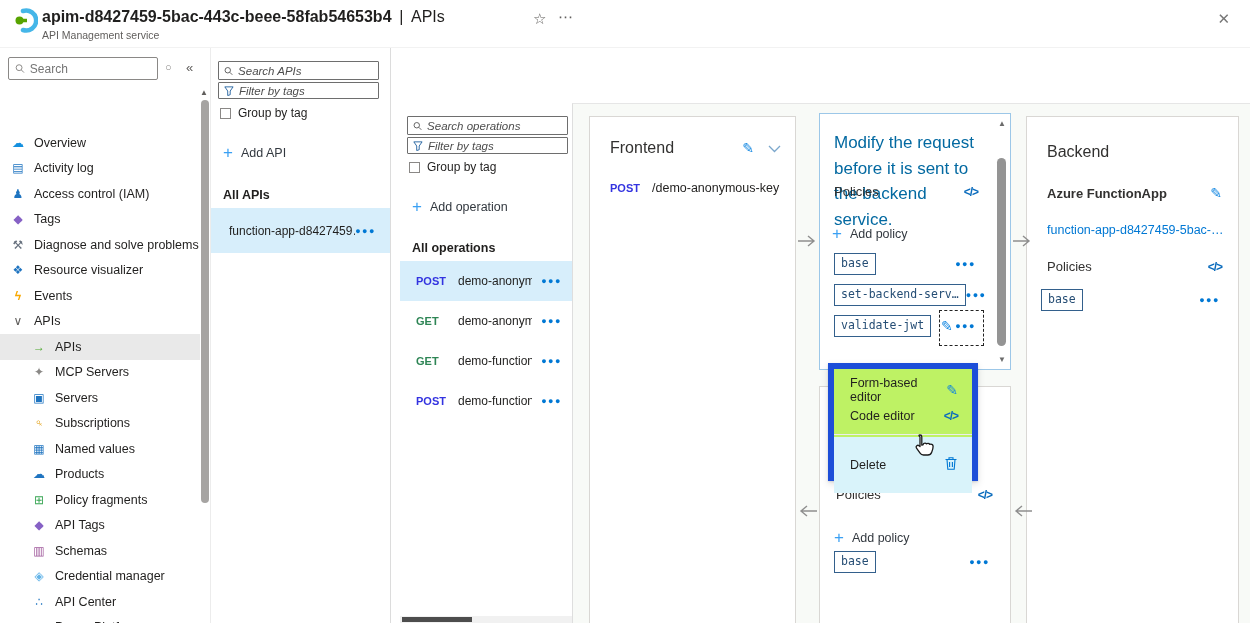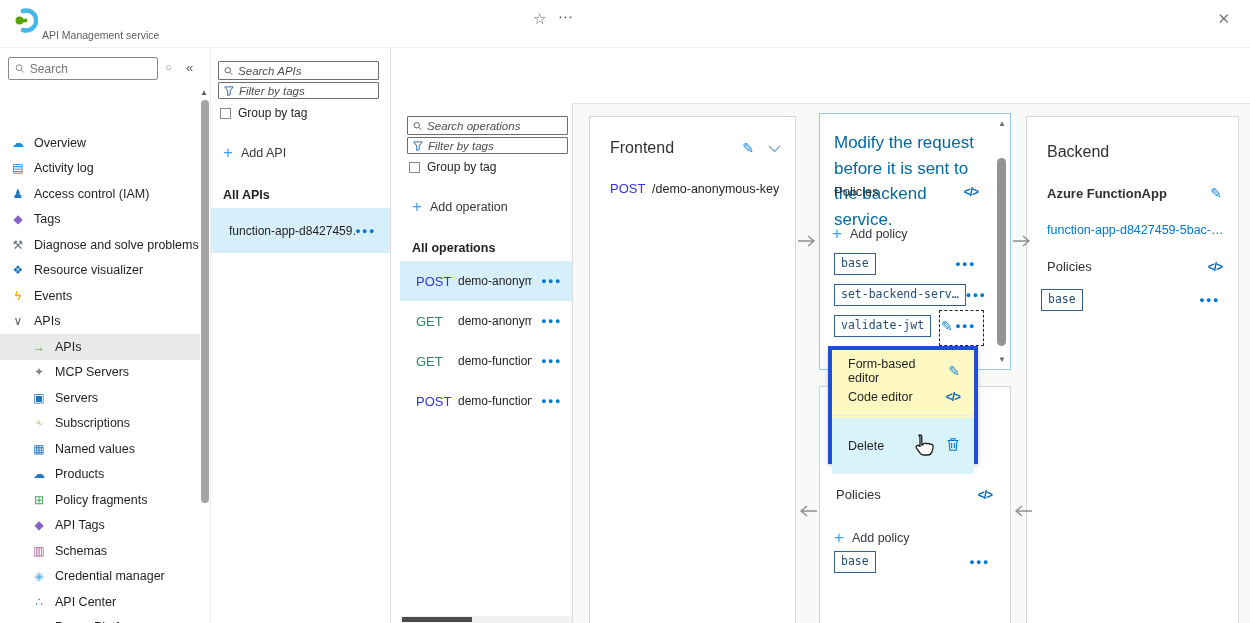--- a/index.html
+++ b/index.html
@@ -56,21 +56,21 @@
   .revcreated{font-size:11px;color:#32383f;margin-left:10px}
   .revchev{margin-left:8px;display:flex;align-items:center}
   .tabsrow{position:absolute;left:391px;right:0;top:75px;height:28px;border-bottom:1px solid #e8e8e8;display:flex;align-items:flex-start;gap:16px;padding-left:13px}
   .tab{font-size:13px;color:#0078d4;height:27px;display:flex;align-items:center;cursor:pointer;padding:0 1px}
   .tab.active{color:#201f1e;border-bottom:3px solid #4a4a49}
 
   
   .opspanel{position:absolute;left:400px;top:103px;bottom:0;width:181px;background:#fff;border-right:7px solid #15803d}
   .oprow{position:absolute;left:0;right:0;height:40px;display:flex;align-items:center;padding:0 12px 0 16px;gap:9px}
   .oprow.sel{background:#d7eefb}
-  .method{font-size:13px;font-weight:normal;width:33px;flex:0 0 33px}
+  .method{font-size:11px;font-weight:bold;width:33px;flex:0 0 33px}
   .m-post{color:var(--method-post)}
   .m-get{color:var(--method-get)}
   .opname{font-size:12px;color:#201f1e;flex:1;white-space:nowrap;overflow:hidden}
   .ops-hscroll{position:absolute;left:0;right:1px;bottom:0;height:7px;background:#f1f1f1}
   .ops-hthumb{position:absolute;left:2px;top:1px;width:70px;height:5px;background:#4d4d4d}
 
   
   .canvas{position:absolute;left:572px;top:103px;right:0;bottom:0;background:#f8faf7;border-left:1px solid #dedede;border-top:1px solid #e6e6e6}
   .card{position:absolute;background:#fff;border:1px solid #d9d7d4}
   .card.blue{border-color:#9cc7e8}
@@ -81,41 +81,46 @@
   .rowflex{position:absolute;display:flex;align-items:center}
   .descr{font-size:17px;color:#0369a1;line-height:1.5}
   .linktxt{color:#0078d4;font-size:12.5px;white-space:nowrap;overflow:hidden;text-overflow:ellipsis}
   .boldlbl{font-size:13px;font-weight:bold;color:#323130}
   .plainlbl{font-size:13px;color:#323130}
   
   .in-sb-up{position:absolute;right:4px;top:5px;color:#6b6b6b;font-size:8px}
   .in-sb-thumb{position:absolute;right:4px;top:44px;width:9px;height:188px;background:#949494;border-radius:5px}
   .in-sb-dn{position:absolute;right:4px;bottom:5px;color:#6b6b6b;font-size:8px}
   
-  .ctxmenu{position:absolute;left:255px;top:242px;width:150px;height:118px;background:#fef9c3;box-shadow:0 3.2px 7.2px rgba(0,0,0,.13),0 .6px 1.8px rgba(0,0,0,.11);z-index:30;border:4px solid #1d4ed8}
+  .ctxmenu{position:absolute;left:255px;top:259px;width:150px;height:118px;background:#bef264;box-shadow:0 3.2px 7.2px rgba(0,0,0,.13),0 .6px 1.8px rgba(0,0,0,.11);z-index:30;border:6px solid #1d4ed8}
   .menu-item{display:flex;align-items:center;height:26px;padding:0 14px 0 16px;font-size:12.5px;color:#201f1e;cursor:pointer}
   .menu-item .mlbl{flex:1}
   .menu-item.hl{background:var(--menu-highlight);height:56px}
   .menu-div{border-top:1px solid #ececec;margin:5px 0 2px 0}
   .dashfocus{position:absolute;left:366px;top:206px;width:45px;height:36px;border:1px dashed #222;z-index:6}
   .arrow{position:absolute}
   .cursorhand{position:absolute;left:338px;top:328px;z-index:40}
 </style>
 </head>
 <body>
 
 <div class="app">
 
   <div class="hdr">
     <span class="logo">
       <svg width="25" height="25" viewBox="0 0 25 25">
         <path d="M10 3 A10 10 0 1 1 10 22" fill="none" stroke="#45b6e8" stroke-width="4.5" stroke-linecap="round"></path>
         <line x1="6" y1="12.5" x2="14" y2="12.5" stroke="#57a300" stroke-width="3.5"></line>
         <circle cx="6.5" cy="12.5" r="4" fill="#57a300"></circle>
       </svg>
+    </span>
+    <span class="titleline">
+      <span class="t-main">apim-d8427459-5bac-443c-beee-58fab54653b4</span>
+      <span class="t-sep">|</span>
+      <span class="t-page">APIs</span>
     </span>
     <span class="t-sub">API Management service</span>
     <span class="star">☆</span>
     <span class="hdots">⋯</span>
     <span class="close">✕</span>
   </div>
 
   <div class="sidebar">
     <div class="sb-search">
       <svg width="11" height="11" viewBox="0 0 12 12">

